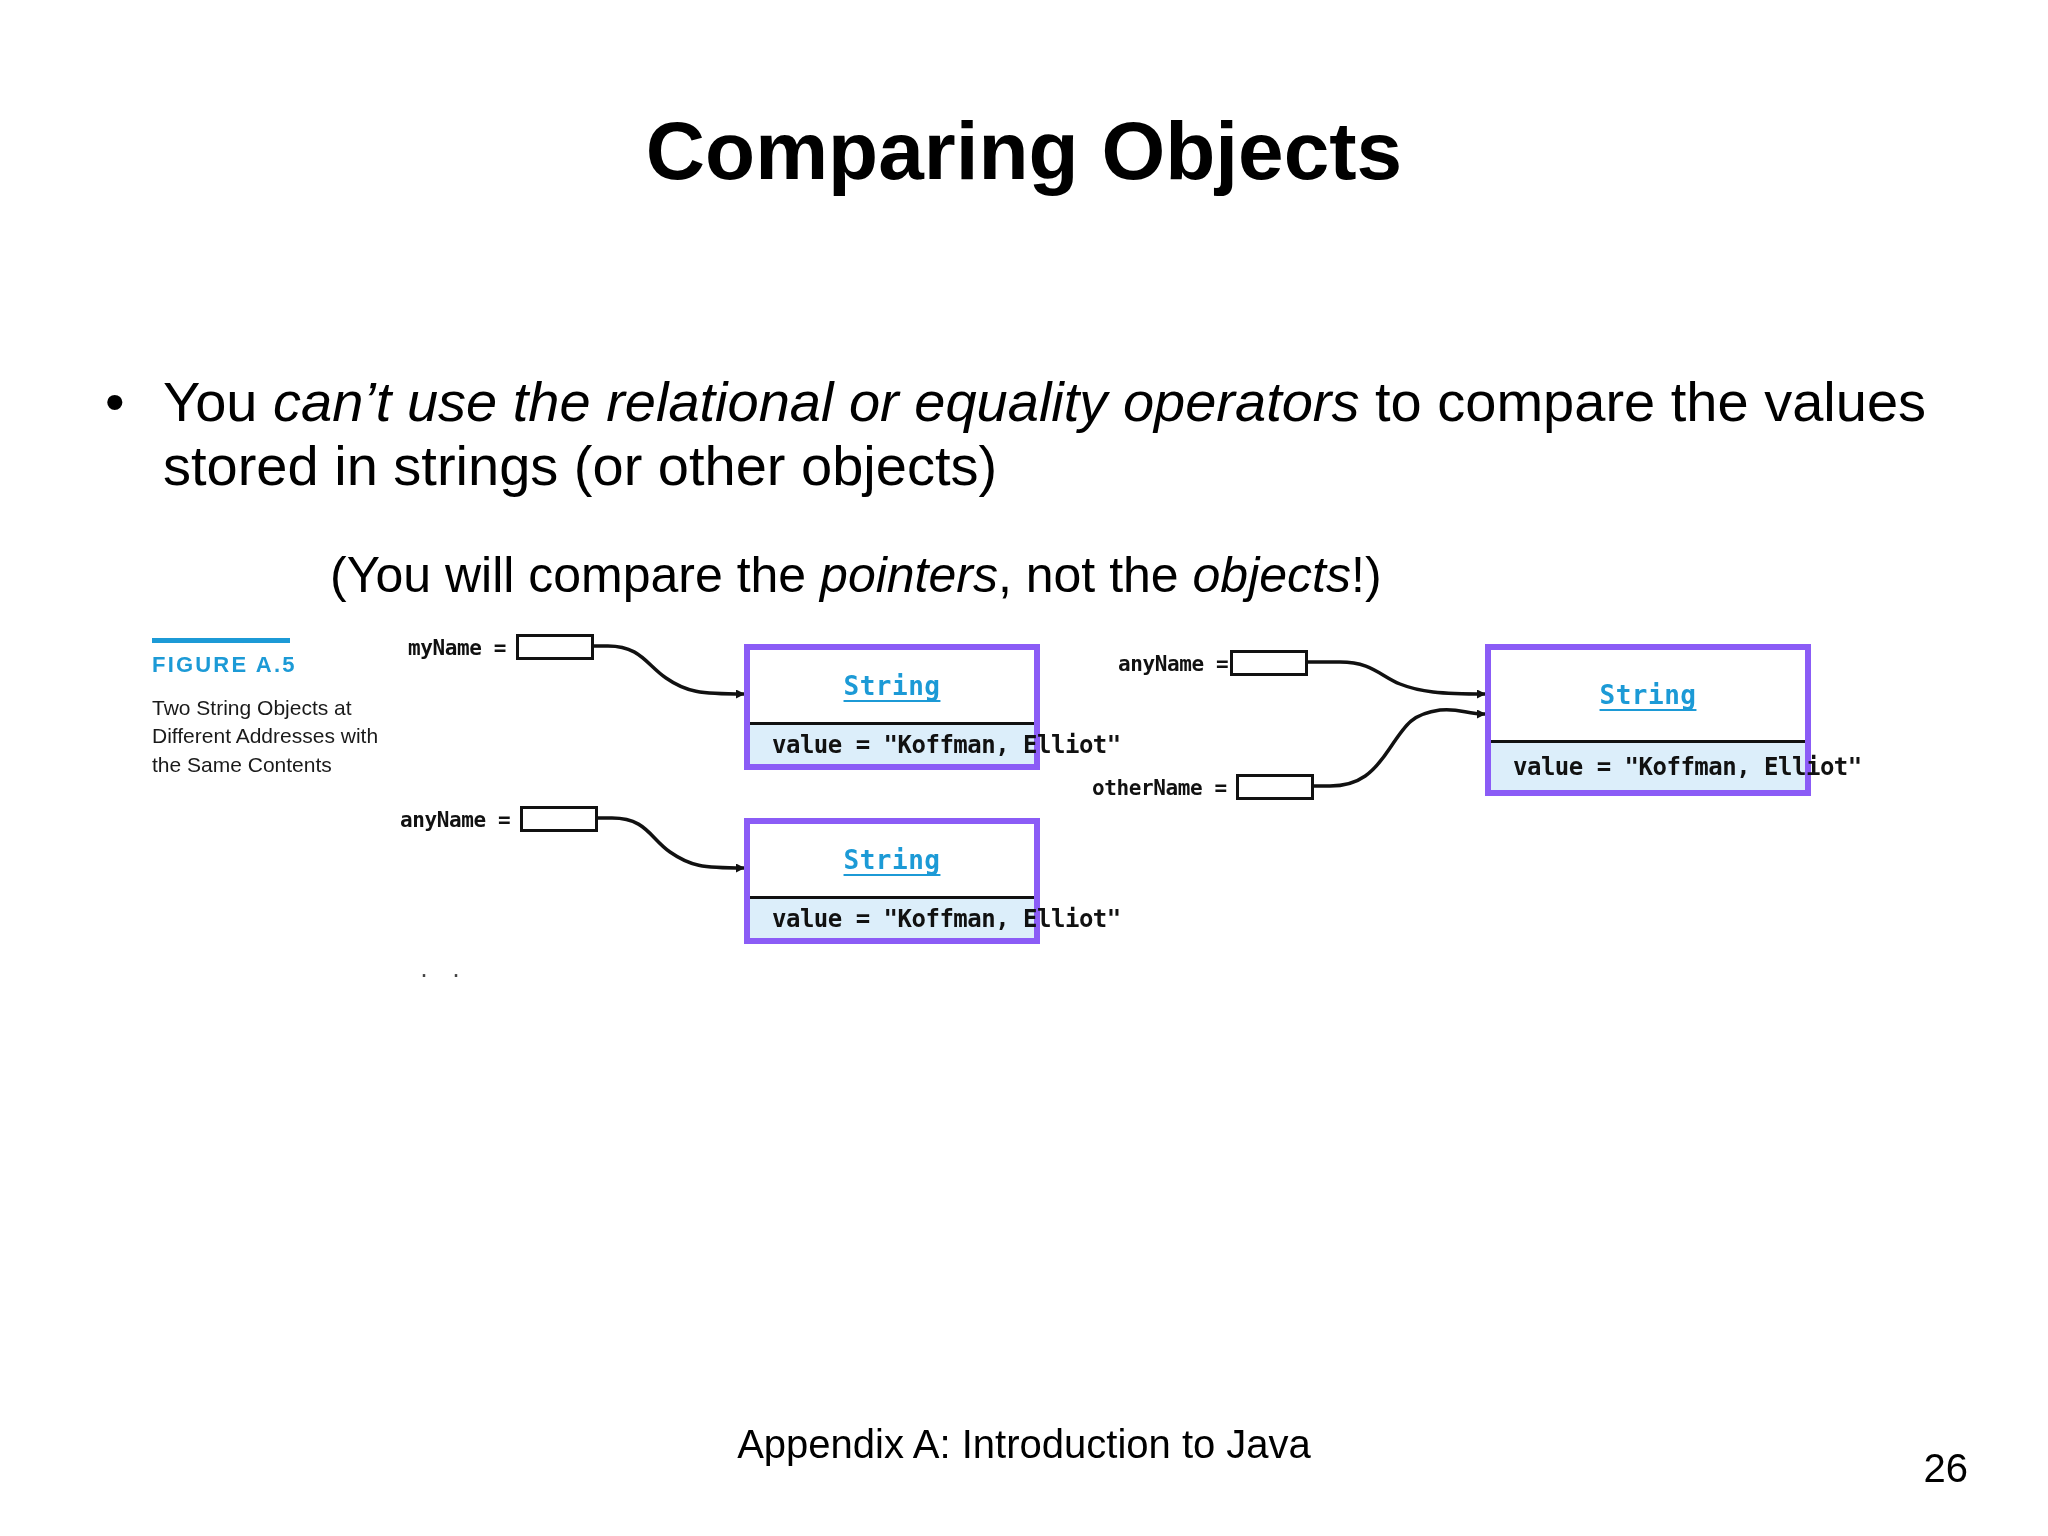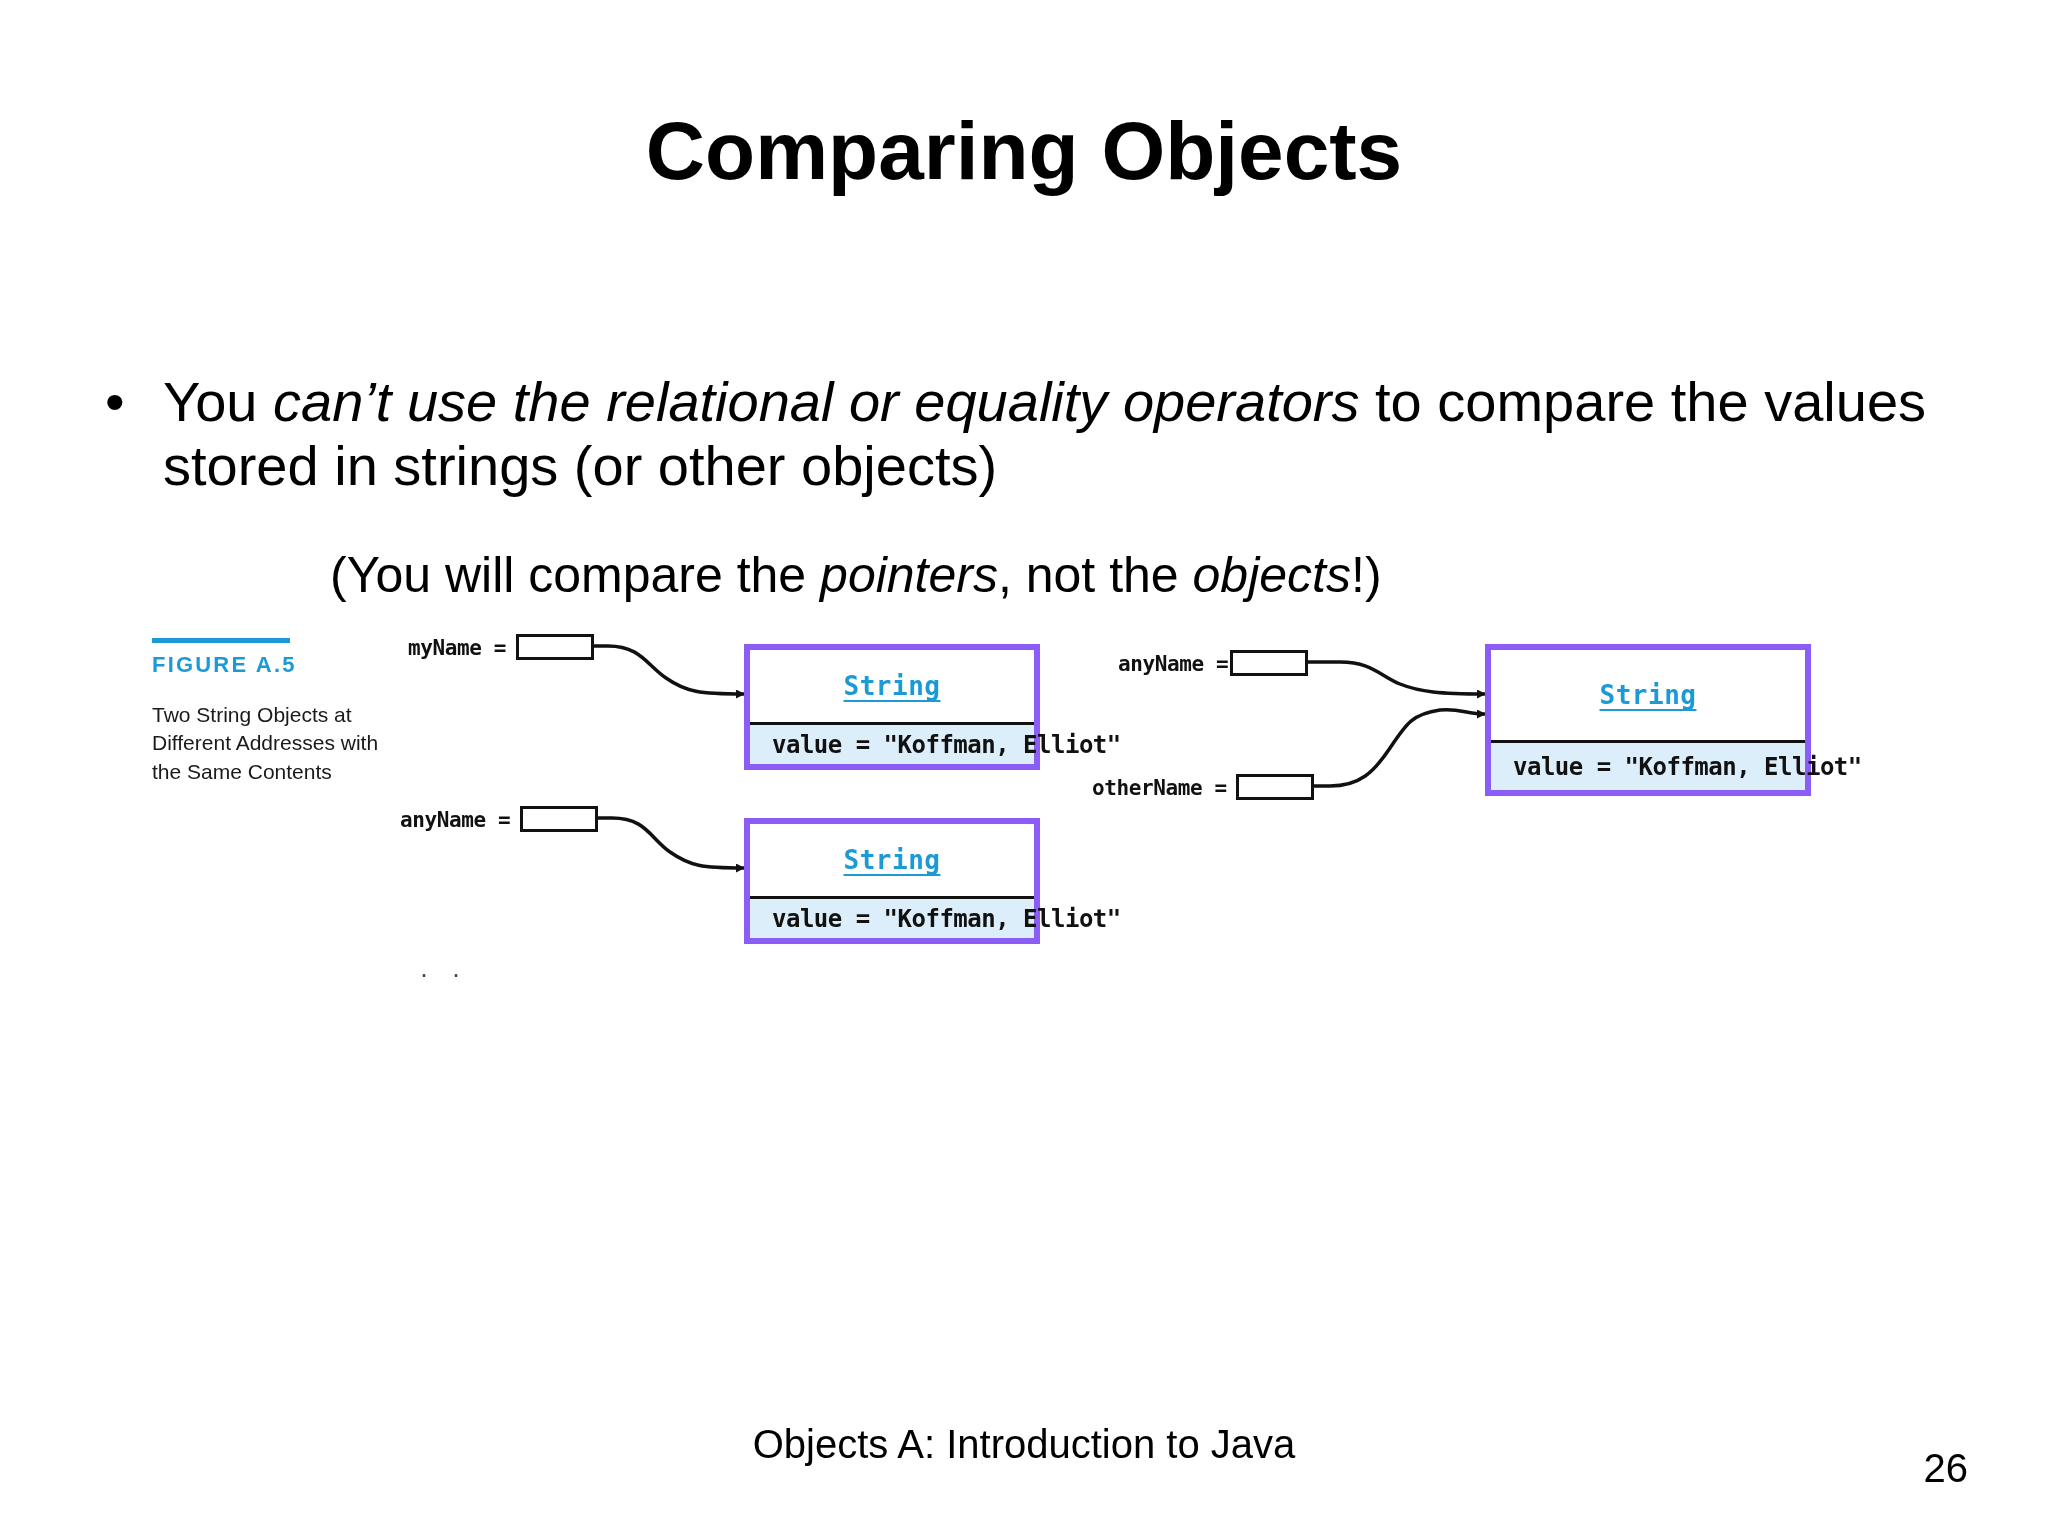--- a/index.html
+++ b/index.html
@@ -98,21 +98,21 @@
     width: 138px;
     height: 5px;
     background: #1c9ad6;
     margin-bottom: 9px;
   }
   #fig-label {
     color: #1c9ad6;
     font-weight: bold;
     font-size: 22px;
     letter-spacing: 2.2px;
-    margin-bottom: 23px;
+    margin-bottom: 16px;
   }
   #fig-desc {
     color: #1a1a1a;
     font-size: 21px;
     line-height: 1.35;
   }
 
   
   .var-label {
     position: absolute;
@@ -279,16 +279,16 @@
       <div class="obj-head" style="height:90px;">
         <span class="obj-class">String</span>
       </div>
       <div class="obj-field">
         <span class="obj-field-text">value = "Koffman, Elliot"</span>
       </div>
     </div>
 
   </div>
 
-  <div id="footer-text">Objects A: Introduction to Java</div>
+  <div id="footer-text">Appendix A: Introduction to Java</div>
   <div id="page-number">26</div>
 
 </div>
 
 </body></html>

